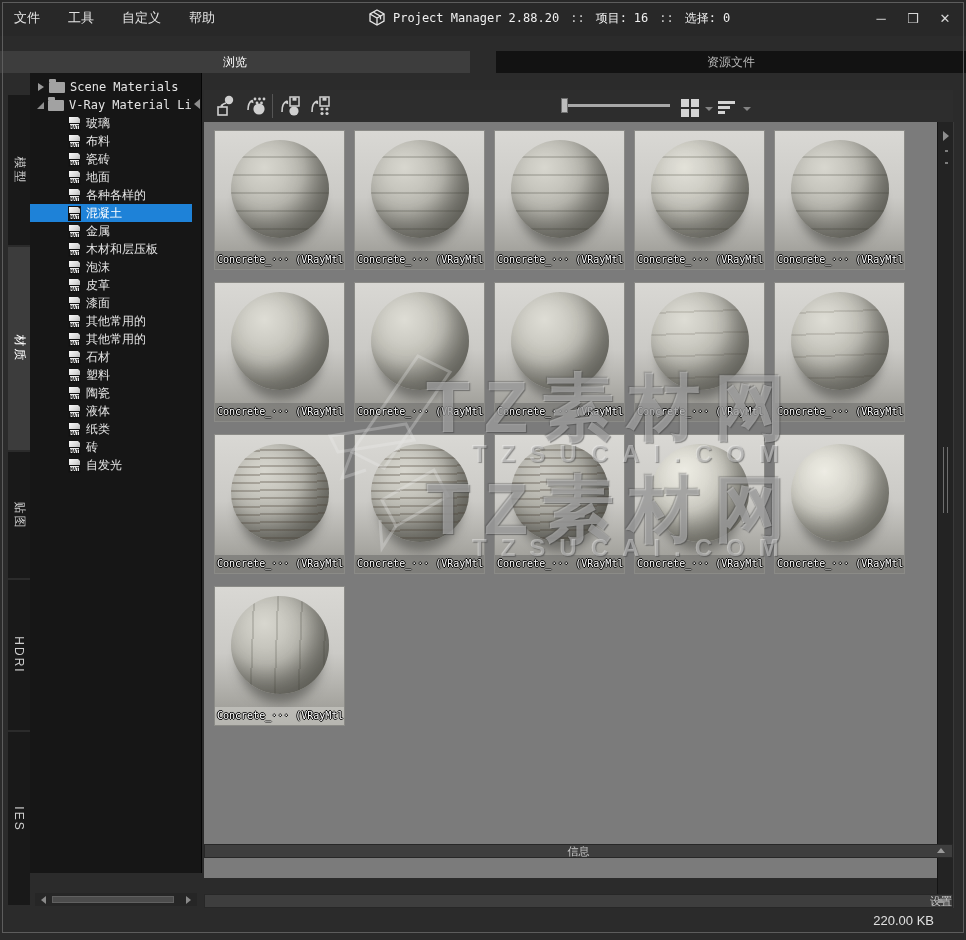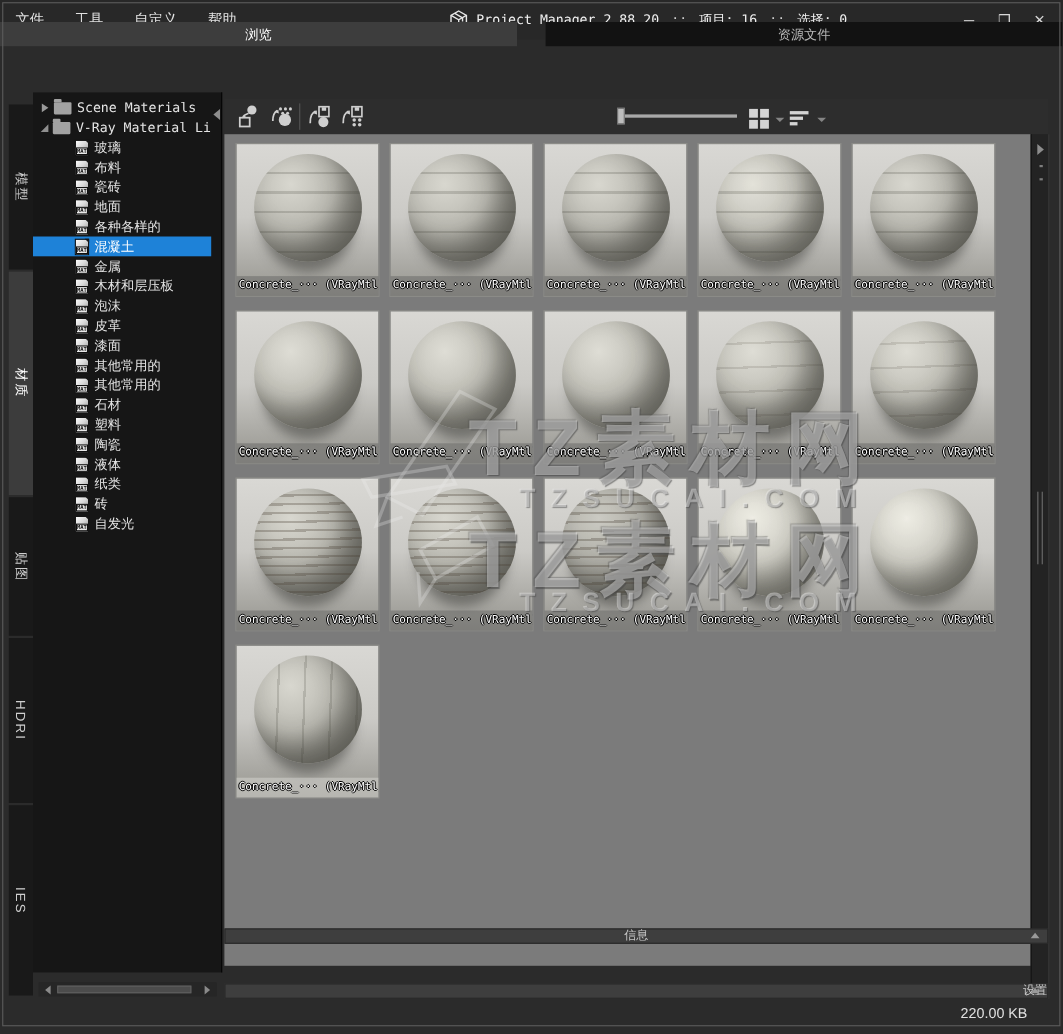--- a/index.html
+++ b/index.html
@@ -6,29 +6,29 @@
   html,body { background:#1b1b1b; }
   body { font-family:"Liberation Sans", sans-serif; }
   .window { position:relative; width:966px; height:940px; background:#2b2b2b; overflow:hidden;
             font-family:"Liberation Sans", sans-serif; color:#ddd; }
   .inner-frame { position:absolute; left:2px; top:2px; right:2px; bottom:7px;
                  border:1px solid #5d5d5d; pointer-events:none; z-index:60; }
 
   
   .menubar { position:absolute; left:0; top:0; width:966px; height:36px; background:#282828; display:flex; align-items:center; }
   .menu-item { padding:0 14px; font-size:13px; color:#e2e2e2; cursor:default; }
-  .title-group { position:absolute; left:408px; top:0; height:36px; display:flex; align-items:center; gap:7px;
+  .title-group { position:absolute; left:368px; top:0; height:36px; display:flex; align-items:center; gap:7px;
                  font-family:"DejaVu Sans Mono", monospace; font-size:12px; color:#f0f0f0; }
   .title-group .sep { color:#cfcfcf; margin:0 4px; }
   .win-controls { position:absolute; right:10px; top:0; height:36px; display:flex; align-items:center; gap:10px; }
   .win-btn { width:22px; height:22px; display:flex; align-items:center; justify-content:center;
              font-size:13px; color:#d8d8d8; cursor:default; }
 
   
-  .tabrow { position:absolute; left:0; top:20px; width:966px; height:22px; display:flex;gap:26px; }
+  .tabrow { position:absolute; left:0; top:51px; width:966px; height:22px; display:flex;gap:26px; }
   .tab { width:483px; height:22px; text-align:center; font-size:12px; line-height:22px; }
   .tab.active { background:#3d3d3d; color:#ffffff; }
   .tab.inactive { background:#121212; color:#b8b8b8; }
 
   
   .navbar { position:absolute; left:0; top:58px; width:966px; height:32px; background:#2d2d2d; border-bottom:1px solid #202020; }
   .ps-btn { position:absolute; left:14px; top:7px; width:22px; height:18px; border:1px solid #8a9096; border-radius:3px;
             background:#2f343a; color:#dfe6ec; font-size:10px; font-weight:bold; text-align:center; line-height:16px; }
   .caret { width:0; height:0; border-left:4px solid transparent; border-right:4px solid transparent;
            border-top:4px solid #848484; position:absolute; }
@@ -38,21 +38,21 @@
   .filter-input::placeholder { color:#b7b7b7; opacity:1; }
 
   
   .vtabs { position:absolute; left:8px; top:95px; width:22px; }
   .vtab { position:absolute; left:0; width:22px; background:#191919; display:flex; align-items:center; justify-content:center; }
   .vtab span { transform:rotate(90deg); white-space:nowrap; font-size:12px; letter-spacing:2px; color:#cfcfcf; }
   .vtab.active { background:#3c3c3c; }
   .vtab.active span { color:#ffffff; }
 
   
-  .treepanel { position:absolute; left:30px; top:84px; width:172px; height:800px; background:#161616;
+  .treepanel { position:absolute; left:30px; top:73px; width:172px; height:800px; background:#161616;
                border-right:1px solid #050505; overflow:hidden; padding-top:5px;
                font-family:"DejaVu Sans Mono", monospace; font-size:12px; }
   .trow { height:18px; display:flex; align-items:center; width:162px; color:#e4e4e4; white-space:nowrap; overflow:hidden; cursor:default; }
   .trow.sel { background:#1e82d8; color:#ffffff; }
   .trow .tl { margin-left:3px; }
   .arr-c { width:0; height:0; border-top:4px solid transparent; border-bottom:4px solid transparent;
            border-left:6px solid #9a9a9a; margin:0 5px 0 8px; flex:none; }
   .arr-e { width:0; height:0; border-left:7px solid transparent; border-bottom:7px solid #8f8f8f; margin:0 4px 0 7px; flex:none; }
   .folder { width:16px; height:11px; background:#a2a2a2; border-radius:1px; position:relative; margin-right:2px; flex:none; }
   .folder::before { content:""; position:absolute; top:-3px; left:0; width:7px; height:3px; background:#a2a2a2; border-radius:1px 1px 0 0; }

